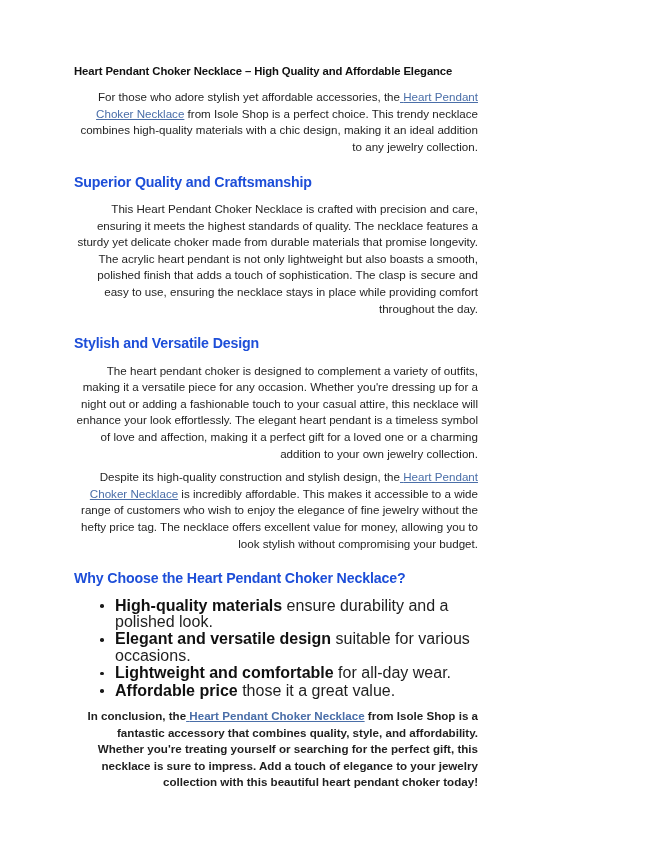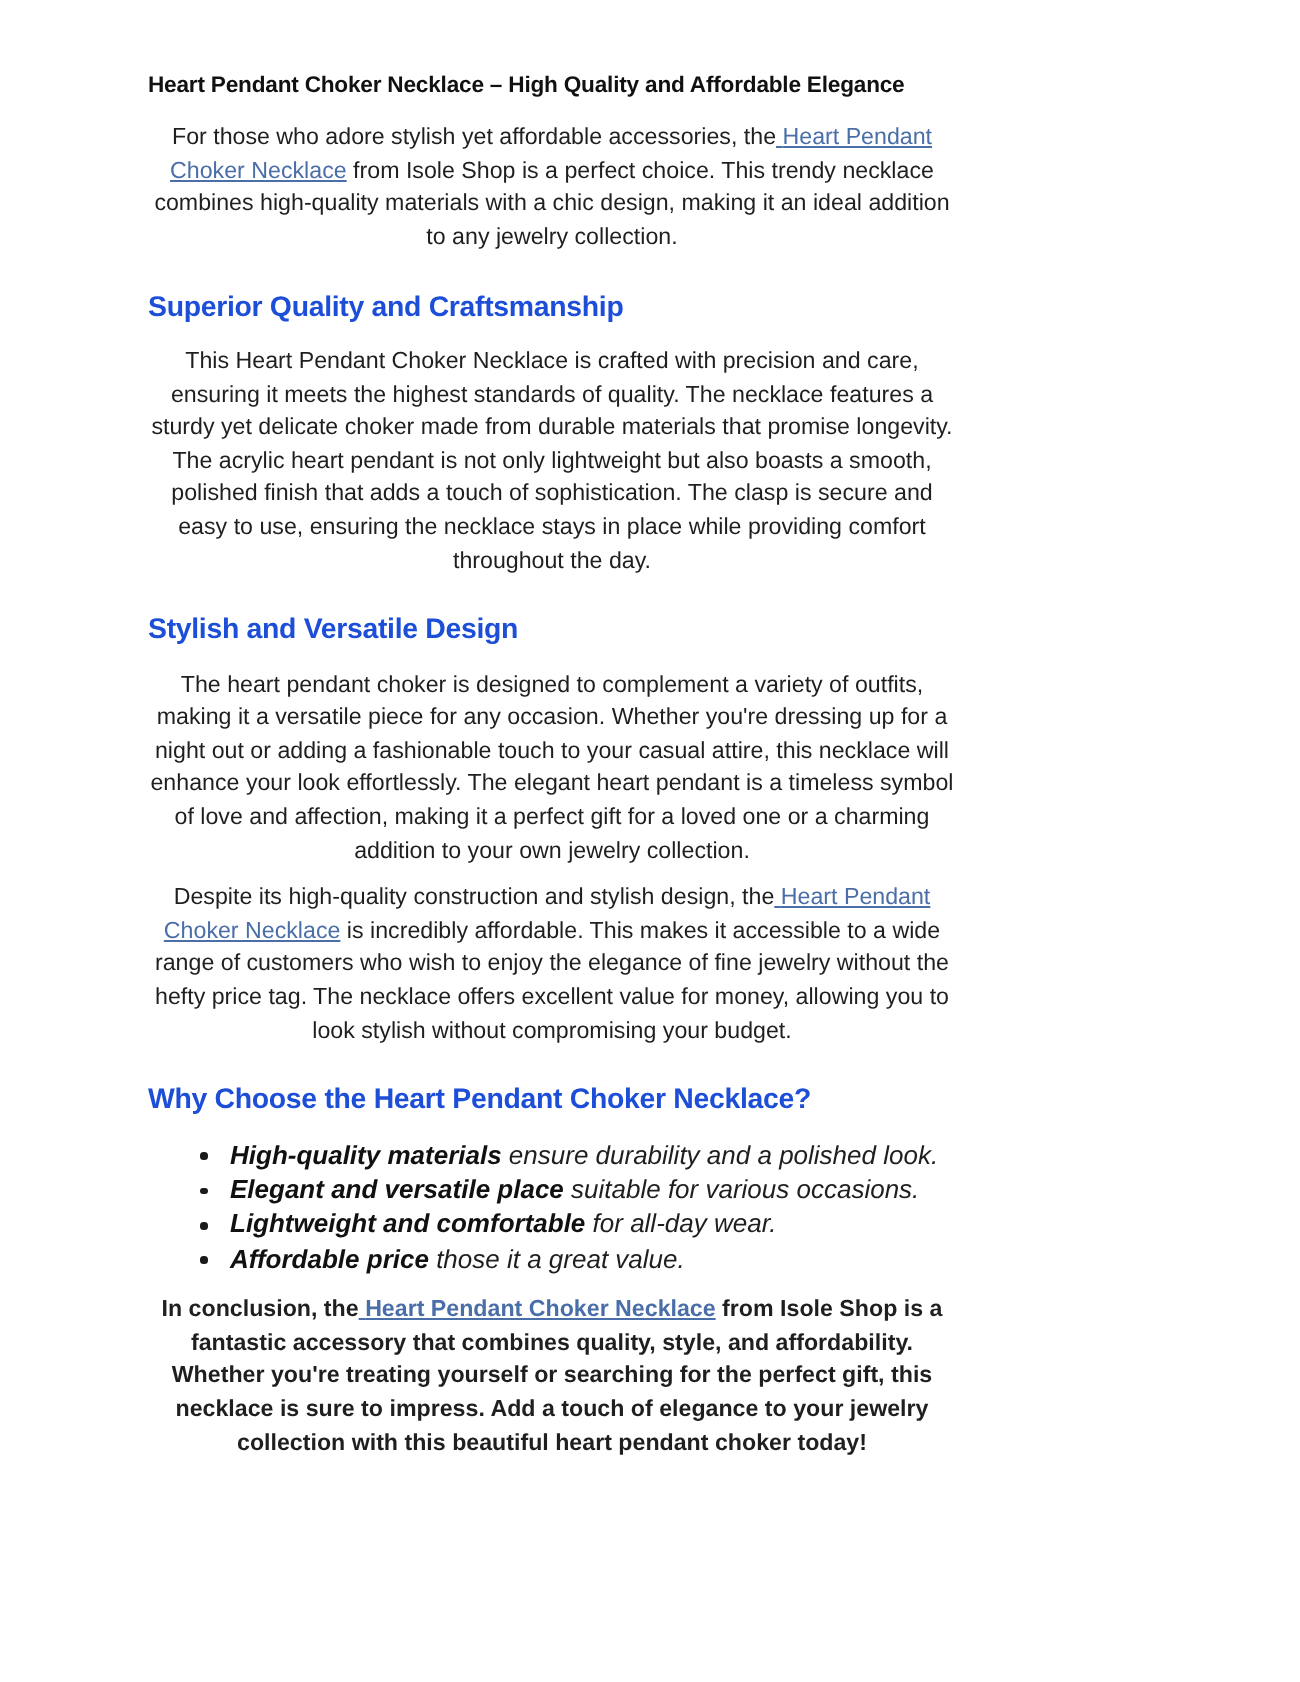--- a/index.html
+++ b/index.html
@@ -13,62 +13,61 @@
     font-family: "Liberation Sans", sans-serif;
     color: #1a1a1a;
     -webkit-font-smoothing: antialiased;
   }
   .page {
     position: relative;
     width: 550px;
     height: 841px;
     background: #ffffff;
     box-sizing: border-box;
-    padding: 36px 72px 0 74px;
+    padding: 64px 72px 0 74px;
   }
   .doc-title {
     font-size: 11.3px;
     font-weight: bold;
     line-height: 1.35;
     margin: 0 0 10px 0;
     letter-spacing: -0.1px;
     color: #111111;
   }
   p.body-text {
     font-size: 11.6px;
     line-height: 16.6px;
     margin: 0 0 7px 0;
     color: #1f1f1f;
-    text-align: center;
+    text-align: right;
   }
   h2.section-heading {
     font-size: 14.2px;
     font-weight: bold;
     line-height: 1.3;
     margin: 17px 0 10px 0;
     letter-spacing: -0.15px;
     color: #1d4ed8;
   }
   .doc-link {
     color: #4a6ea8;
     text-decoration: underline;
   }
   ul.feature-list {
     margin: 6px 0 9px 0;
     padding: 0 0 0 41px;
     list-style: none;
   }
   ul.feature-list li {
     position: relative;
-    font-size: 13px;
+    font-size: 16px;
     line-height: 16.4px;
     margin: 0 0 1px 0;
     color: #1f1f1f;
     padding-left: 0;
-    font-style: italic;
   }
   ul.feature-list li::before {
     content: "";
     position: absolute;
     left: -15px;
     top: 6.5px;
     width: 3.6px;
     height: 3.6px;
     border-radius: 50%;
     background: #1a1a1a;
@@ -96,20 +95,20 @@
 
   <h2 class="section-heading">Stylish and Versatile Design</h2>
   <p class="body-text">The heart pendant choker is designed to complement a variety of outfits, making it a versatile piece for any occasion. Whether you're dressing up for a night out or adding a fashionable touch to your casual attire, this necklace will enhance your look effortlessly. The elegant heart pendant is a timeless symbol of love and affection, making it a perfect gift for a loved one or a charming addition to your own jewelry collection.</p>
 
   <p class="body-text"><span>Despite its high-quality construction and stylish design, the</span><a class="doc-link" href="#"> <span>Heart Pendant Choker Necklace</span></a><span> is incredibly affordable. This makes it accessible to a wide range of customers who wish to enjoy the elegance of fine jewelry without the hefty price tag. The necklace offers excellent value for money, allowing you to look stylish without compromising your budget.</span></p>
 
   <h2 class="section-heading">Why Choose the Heart Pendant Choker Necklace?</h2>
 
   <ul class="feature-list">
     <li><b>High-quality materials</b><span> ensure durability and a polished look.</span></li>
-    <li><b>Elegant and versatile place</b><span> suitable for various occasions.</span></li>
+    <li><b>Elegant and versatile design</b><span> suitable for various occasions.</span></li>
     <li><b>Lightweight and comfortable</b><span> for all-day wear.</span></li>
     <li><b>Affordable price</b><span> those it a great value.</span></li>
   </ul>
 
   <p class="body-text conclusion"><span>In conclusion, the</span><a class="doc-link" href="#"> <span>Heart Pendant Choker Necklace</span></a><span> from Isole Shop is a fantastic accessory that combines quality, style, and affordability. Whether you're treating yourself or searching for the perfect gift, this necklace is sure to impress. Add a touch of elegance to your jewelry collection with this beautiful heart pendant choker today!</span></p>
 
 </div>
 
 </body></html>

